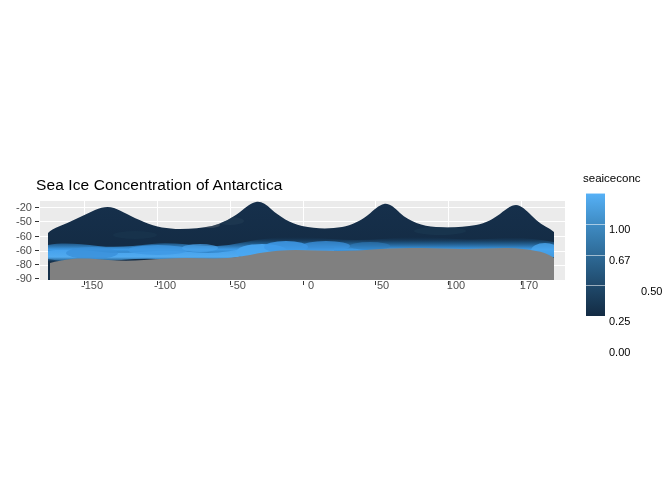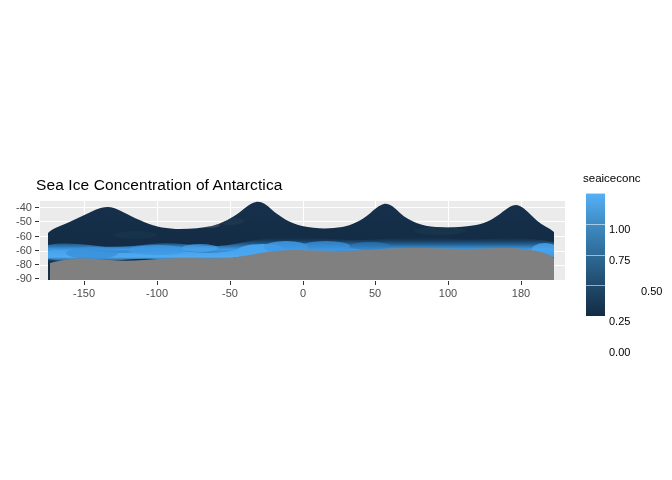--- a/index.html
+++ b/index.html
@@ -87,27 +87,28 @@
     position: absolute;
     left: 35px;
     width: 4px;
     height: 1px;
     background: #333333;
   }
 
   
   .xtick-label {
     position: absolute;
-    top: 288px;
+    top: 280px;
     text-align: center;
     font-size: 11px;
     color: #4d4d4d;
     white-space: nowrap;
     transform: translateX(-50%);
     line-height: 1;
+    margin-left: 8px;
   }
   .xtick-mark {
     position: absolute;
     top: 281px;
     width: 1px;
     height: 4px;
     background: #333333;
   }
 
   
@@ -282,21 +283,21 @@
         </g>
 
         <g clip-path="url(#landClip)">
           <rect x="0" y="0" width="525" height="79" fill="#808080"></rect>
         </g>
       </svg>
     </div>
   </div>
 
   <div id="y-axis-labels">
-    <div class="ytick-label" style="top:207px;">-40</div>
+    <div class="ytick-label" style="top:207px;">-20</div>
     <div class="ytick-label" style="top:221px;">-50</div>
     <div class="ytick-label" style="top:236px;">-60</div>
     <div class="ytick-label" style="top:250px;">-60</div>
     <div class="ytick-label" style="top:264px;">-80</div>
     <div class="ytick-label" style="top:278px;">-90</div>
   </div>
   <div class="ytick-mark" style="top:207px;"></div>
   <div class="ytick-mark" style="top:221px;"></div>
   <div class="ytick-mark" style="top:236px;"></div>
   <div class="ytick-mark" style="top:250px;"></div>
@@ -310,21 +311,21 @@
   <div class="xtick-mark" style="left:375px;"></div>
   <div class="xtick-mark" style="left:448px;"></div>
   <div class="xtick-mark" style="left:521px;"></div>
 
   <div class="xtick-label" style="left:84px;">-150</div>
   <div class="xtick-label" style="left:157px;">-100</div>
   <div class="xtick-label" style="left:230px;">-50</div>
   <div class="xtick-label" style="left:303px;">0</div>
   <div class="xtick-label" style="left:375px;">50</div>
   <div class="xtick-label" style="left:448px;">100</div>
-  <div class="xtick-label" style="left:521px;">180</div>
+  <div class="xtick-label" style="left:521px;">170</div>
 
   <div id="legend">
     <div id="legend-title">seaiceconc</div>
 
     <div id="legend-bar">
       <svg width="19" height="123" viewBox="0 0 19 123" preserveAspectRatio="none">
         <defs>
           <linearGradient id="cbarGrad" x1="0" y1="0" x2="0" y2="1">
             <stop offset="0%" stop-color="#56b1f7"></stop>
             <stop offset="25%" stop-color="#3f8cc4"></stop>
@@ -337,19 +338,19 @@
       </svg>
     </div>
 
     <div class="legend-key-line" style="top:51.75px;"></div>
     <div class="legend-key-line" style="top:82.5px;"></div>
     <div class="legend-key-line" style="top:113.25px;"></div>
     <div class="legend-key-line" style="top:21px;"></div>
     <div class="legend-key-line" style="top:144px;"></div>
 
     <div class="legend-label" style="top:21px;">1.00</div>
-    <div class="legend-label" style="top:51.75px;">0.75</div>
+    <div class="legend-label" style="top:51.75px;">0.67</div>
     <div class="legend-label" style="top:82.5px;padding-left:32px;">0.50</div>
     <div class="legend-label" style="top:113.25px;">0.25</div>
     <div class="legend-label" style="top:144px;">0.00</div>
   </div>
 
 </div>
 
 </body></html>

